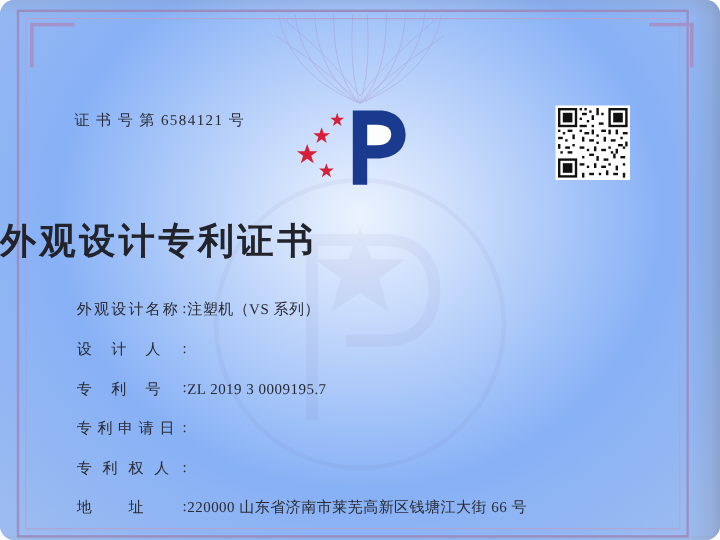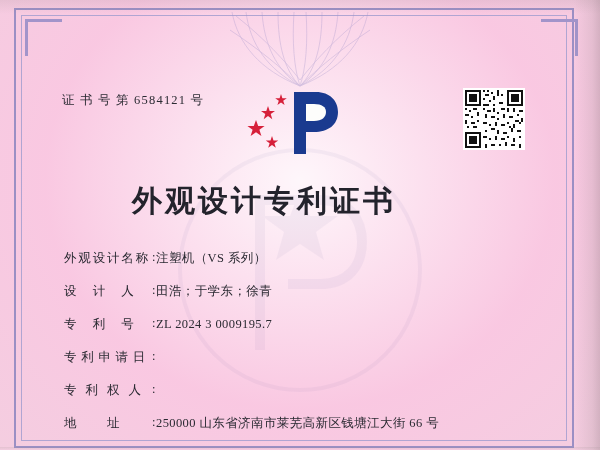--- a/index.html
+++ b/index.html
@@ -10,22 +10,23 @@
     width: 600px;
     height: 450px;
     overflow: hidden;
     background: #ffffff;
     font-family: "Liberation Serif", serif;
   }
   #certificate {
     position: relative;
     width: 600px;
     height: 450px;
-    background: #f9a8d4;
+    background: #3b82f6;
     overflow: hidden;
+    border-radius: 12px;
   }
   
   .paper-tint {
     position: absolute;
     inset: 0;
     background:
       radial-gradient(ellipse at 50% 40%, rgba(255,255,255,0.9) 0%, rgba(250,248,246,0.4) 60%, rgba(240,236,234,0.55) 100%);
     pointer-events: none;
   }
   .edge-shadow-right {
@@ -121,21 +122,20 @@
     height: 62px;
     background: #ffffff;
   }
   .qr svg { display: block; }
 
   .title {
     position: absolute;
     left: 0;
     top: 181px;
     width: 528px;
-    text-align: center;
     font-size: 30px;
     letter-spacing: 3px;
     color: #23232c;
     font-family: "Liberation Serif", serif;
     font-weight: bold;
   }
 
   .fields {
     position: absolute;
     left: 64px;
@@ -334,31 +334,30 @@
       <span class="field-value">注塑机（VS 系列）</span>
     </div>
 
     <div class="field-row">
       <span class="field-label spread">
         <span>设</span>
         <span>计</span>
         <span>人</span>
         <span class="colon">:</span>
       </span>
-      <span class="field-value">田浩；于学东；徐青</span>
     </div>
 
     <div class="field-row">
       <span class="field-label spread">
         <span>专</span>
         <span>利</span>
         <span>号</span>
         <span class="colon">:</span>
       </span>
-      <span class="field-value">ZL 2024 3 0009195.7</span>
+      <span class="field-value">ZL 2019 3 0009195.7</span>
     </div>
 
     <div class="field-row">
       <span class="field-label spread">
         <span>专</span>
         <span>利</span>
         <span>申</span>
         <span>请</span>
         <span>日</span>
         <span class="colon">:</span>
@@ -374,21 +373,21 @@
         <span class="colon">:</span>
       </span>
     </div>
 
     <div class="field-row">
       <span class="field-label spread">
         <span>地</span>
         <span>址</span>
         <span class="colon">:</span>
       </span>
-      <span class="field-value">250000 山东省济南市莱芜高新区钱塘江大街 66 号</span>
+      <span class="field-value">220000 山东省济南市莱芜高新区钱塘江大街 66 号</span>
     </div>
 
   </div>
 
   <div class="edge-shadow-right"></div>
   <div class="edge-shadow-top"></div>
   <div class="fold"></div>
 
 </div>
 

